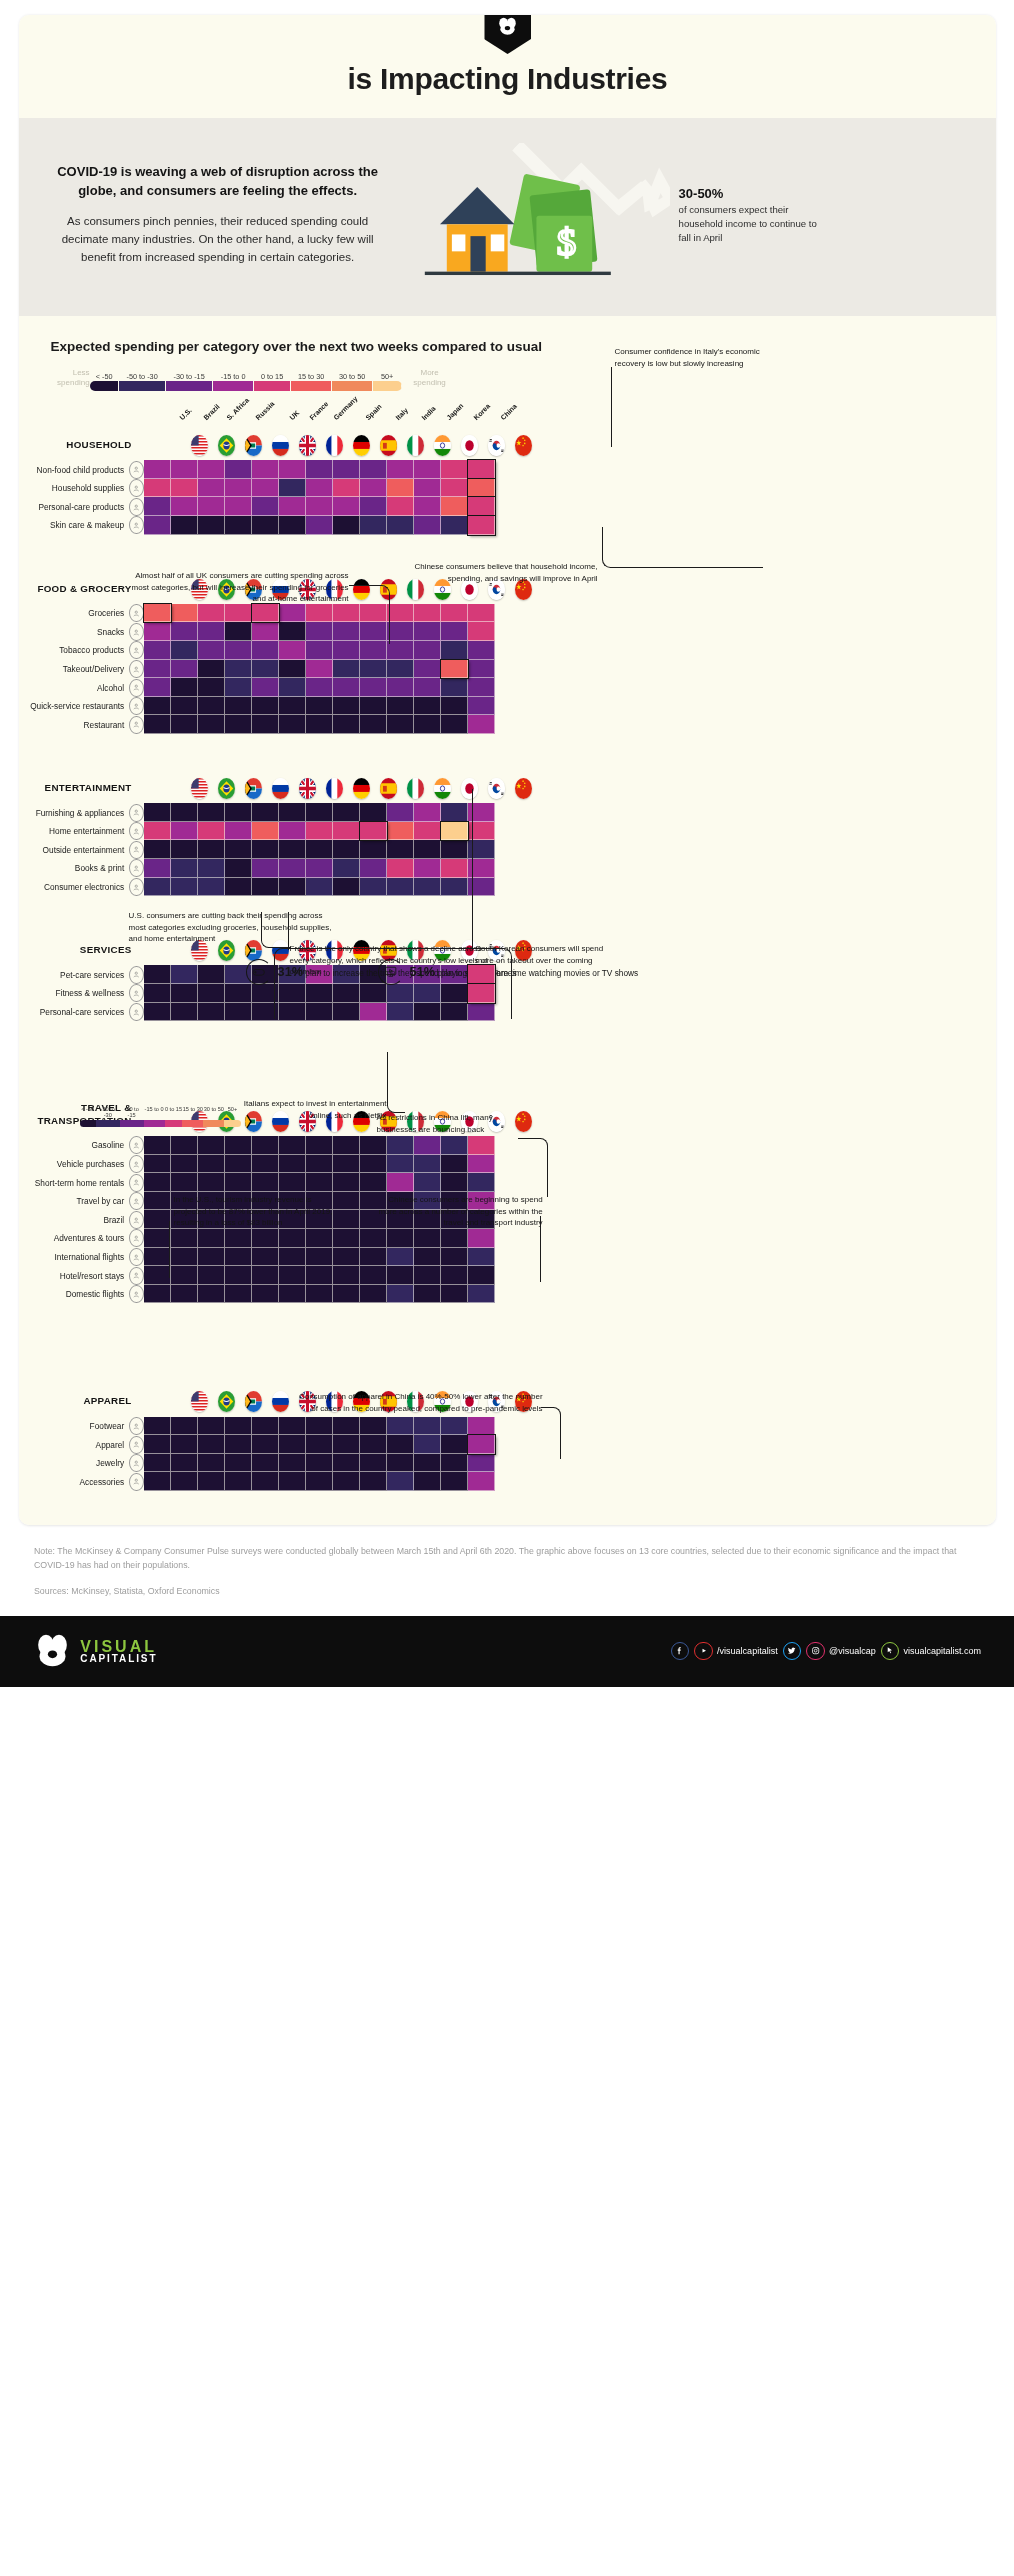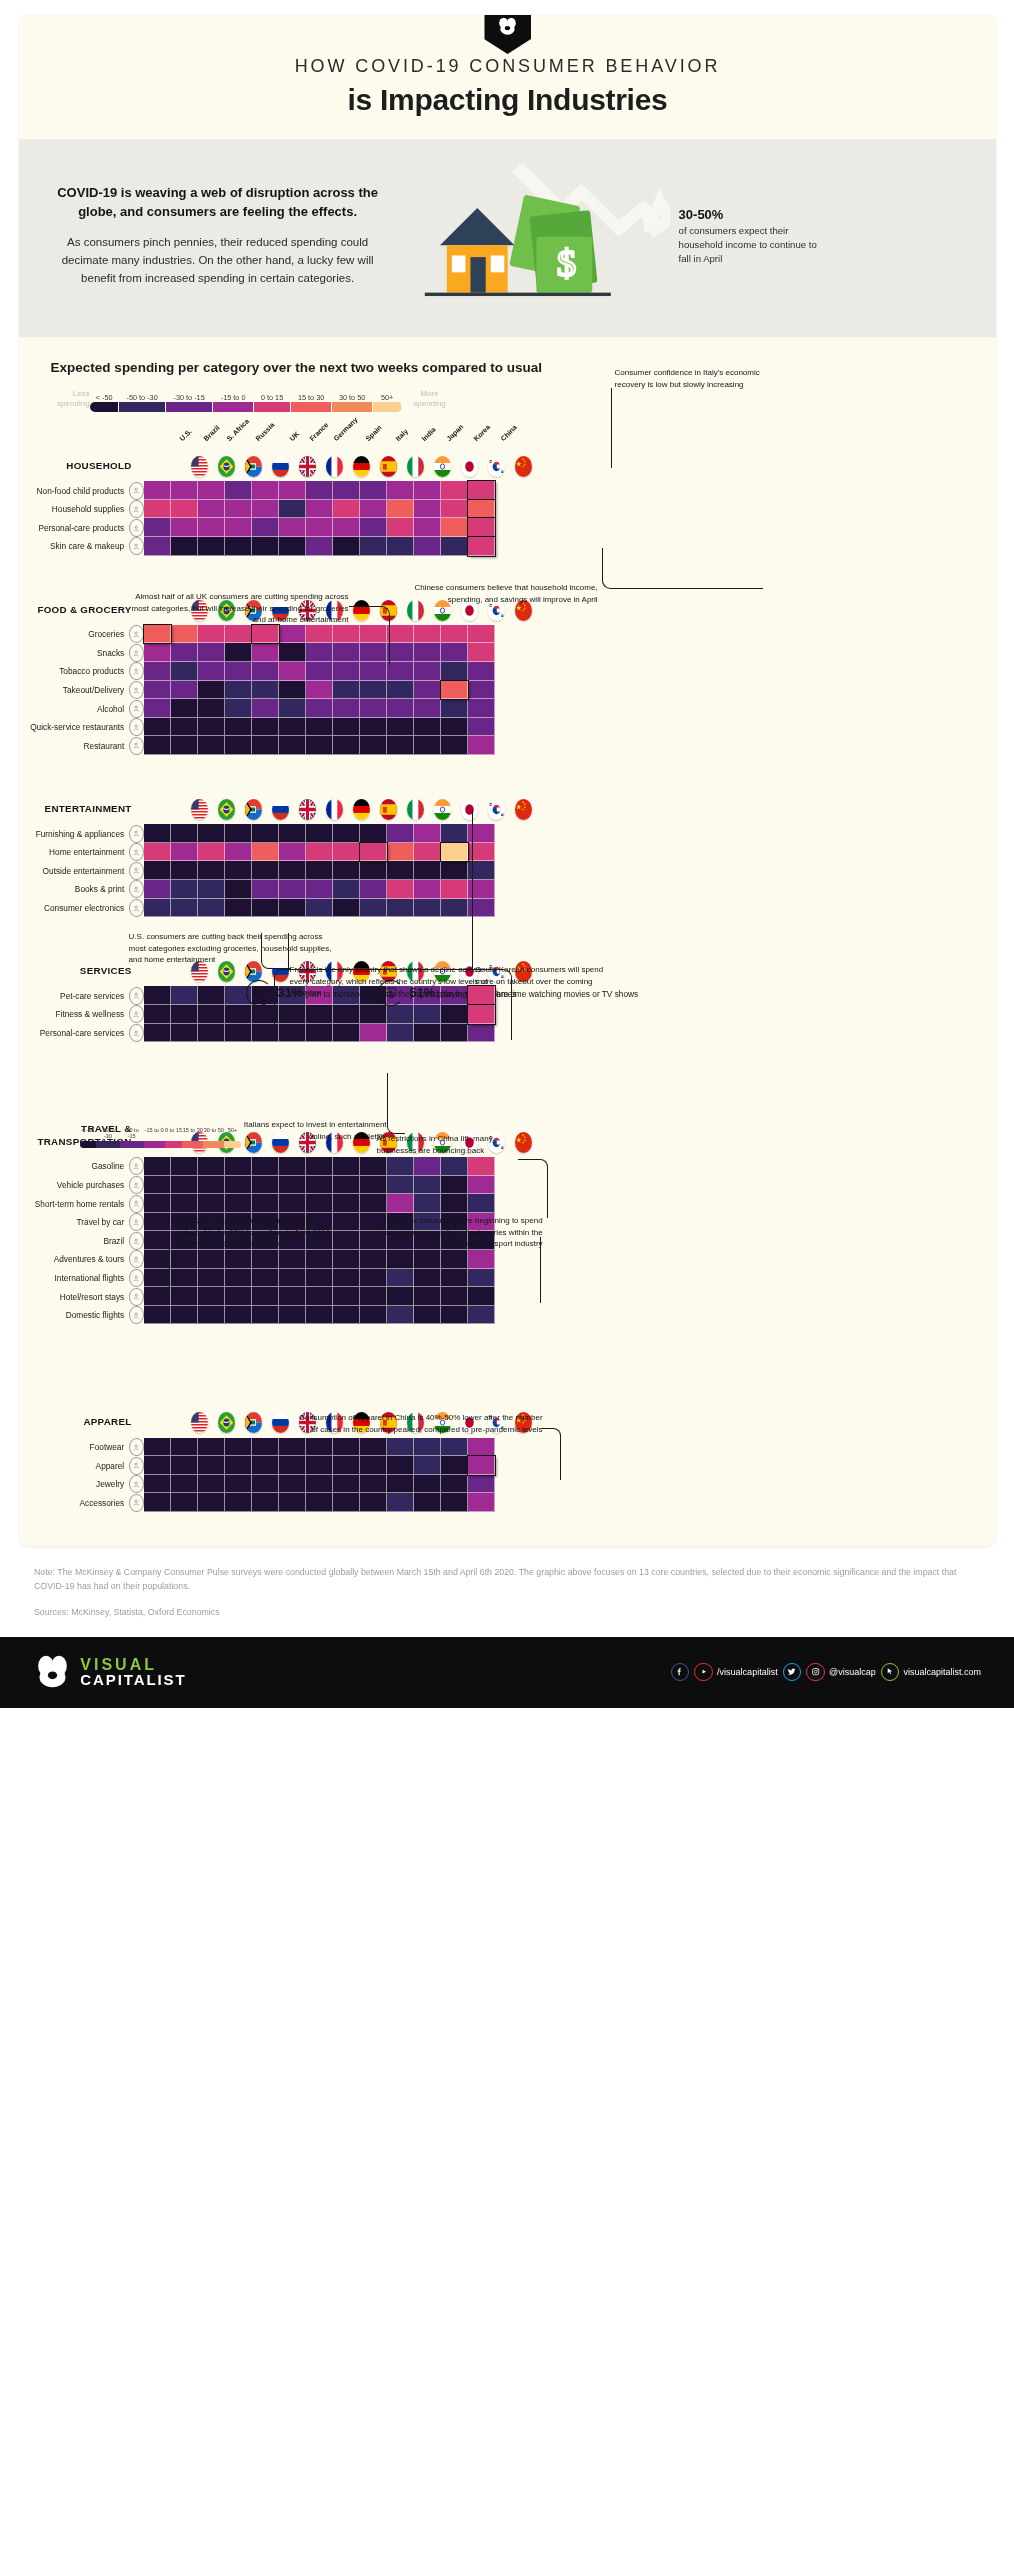--- a/index.html
+++ b/index.html
@@ -98,21 +98,21 @@
 
   
   .notes { padding:18.6px 34px 20px 34px; background:#fff; }
   .note { font-size:8.8px; line-height:1.62; color:#9d9d9d; }
   .sources { font-size:8.8px; color:#9d9d9d; margin-top:13.5px; }
   .footer { background:#0d0d0d; padding:17px 34px; display:flex; align-items:center; }
   .vc-logo { display:flex; align-items:center; gap:9.3px; }
   .vc-mark { width:37px; height:37px; }
   .vc-words { line-height:.95; }
   .vc-visual { font-size:16px; font-weight:bold; letter-spacing:3px; color:#8dc63f; }
-  .vc-capital { font-size:15px; font-weight:bold; letter-spacing:1.9px; color:#fff; }
+  .vc-capital { font-size:10px; font-weight:bold; letter-spacing:1.9px; color:#fff; }
   .social { margin-left:auto; display:flex; align-items:center; gap:5px; }
   .soc-item { display:flex; align-items:center; gap:4.2px; }
   .soc-ico { width:18.6px; height:18.6px; border-radius:50%; border:1.5px solid #3b5998;
              display:flex; align-items:center; justify-content:center; }
   .soc-ico svg { width:9.3px; height:9.3px; fill:#fff; }
   .soc-txt { font-size:9px; color:#fff; }
 </style>
 </head>
 <body>
 
@@ -124,21 +124,20 @@
       <div class="badge">
         <svg viewBox="0 0 40 40">
             <g fill="#fff">
           <ellipse cx="13" cy="13" rx="8" ry="10"></ellipse>
               <ellipse cx="27" cy="13" rx="8" ry="10"></ellipse>
           <ellipse cx="20" cy="24" rx="13" ry="10"></ellipse>
               <ellipse cx="20" cy="22" rx="5" ry="4" fill="#0d0d0d"></ellipse>
         </g>
           </svg>
       </div>
-      <div class="kicker">HOW COVID-19 CONSUMER BEHAVIOR</div>
       <div class="title">is Impacting Industries</div>
     </div>
 
     <div class="intro">
       <div class="intro-text">
         <div class="intro-lead">COVID-19 is weaving a web of disruption across the globe, and consumers are feeling the effects.</div>
         <div class="intro-body">As consumers pinch pennies, their reduced spending could decimate many industries. On the other hand, a lucky few will benefit from increased spending in certain categories.</div>
       </div>
       <div class="intro-art">
         <svg viewBox="0 0 330 170" style="width:279px;height:144px">

